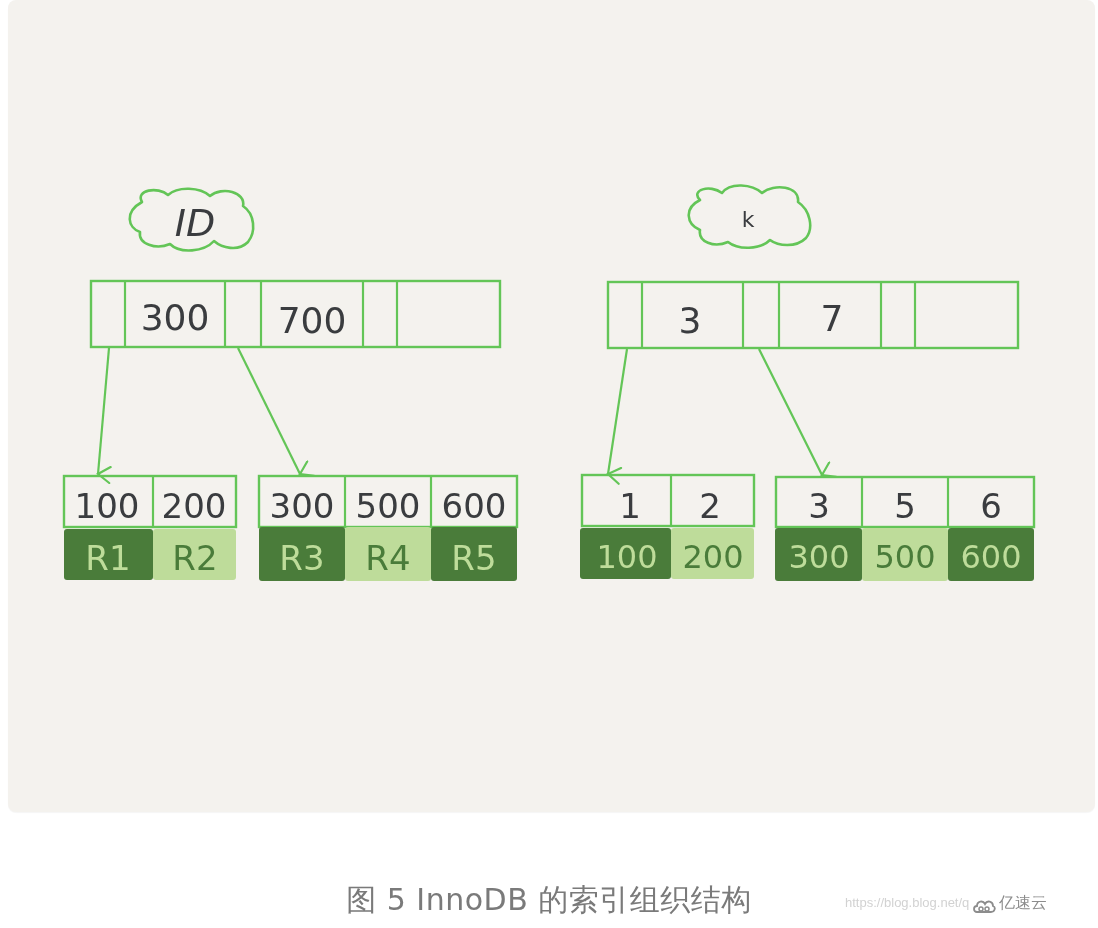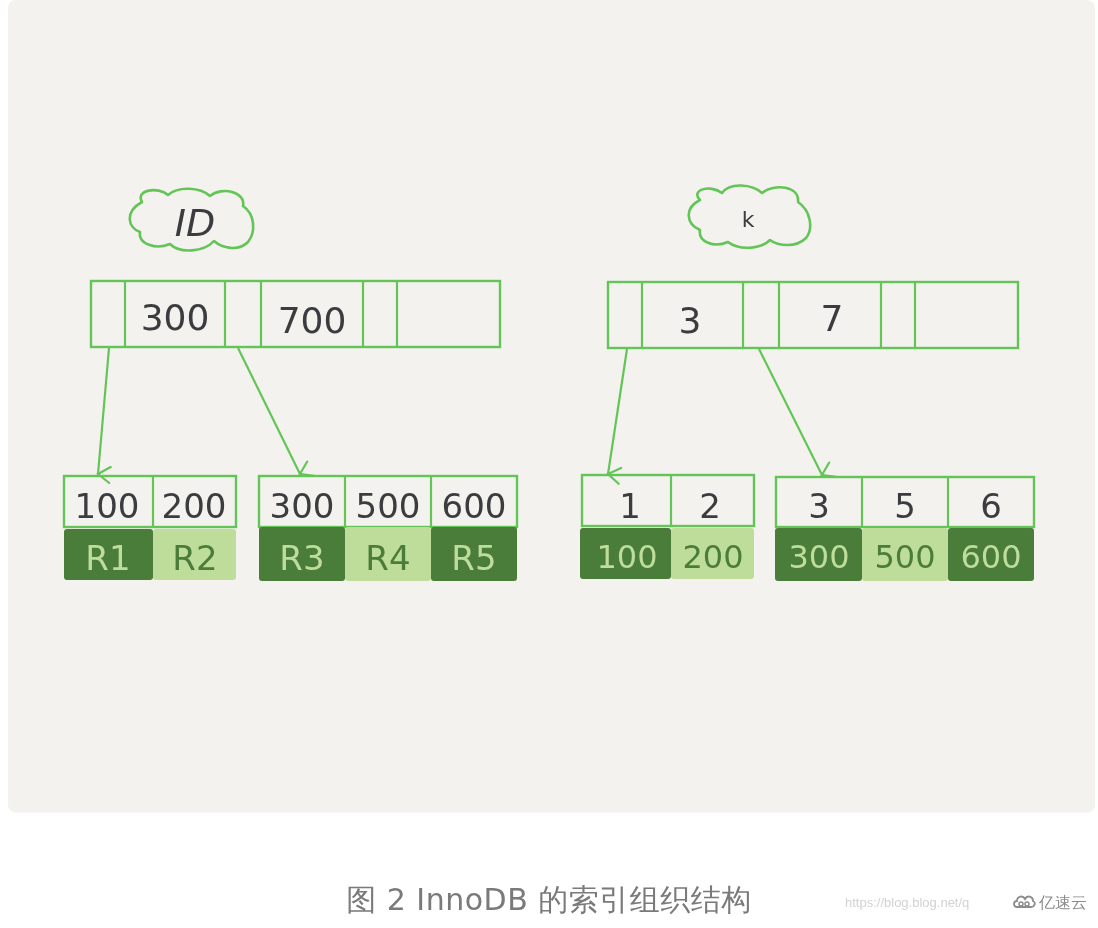--- a/index.html
+++ b/index.html
@@ -3,21 +3,21 @@
 <meta charset="utf-8">
 <style>
   html, body { margin: 0; padding: 0; background: #ffffff; }
   body { width: 1098px; height: 928px; position: relative; overflow: hidden; font-family: "DejaVu Sans", sans-serif; }
   .panel { position: absolute; left: 8px; top: 0; width: 1087px; height: 812px; background: #f4f2ee; border-radius: 8px; box-shadow: 0 1px 1px rgba(0,0,0,0.04); }
   svg.diagram { position: absolute; left: 0; top: 0; }
   .hand { font-family: "DejaVu Sans", sans-serif; fill: #3a3c3f; }
   .leafval { font-family: "DejaVu Sans", sans-serif; }
   .caption { position: absolute; left: 0; width: 1098px; top: 880px; text-align: center; font-size: 30px; color: #7a7a7a; font-family: "DejaVu Sans", sans-serif; letter-spacing: 0.5px; }
   .watermark { position: absolute; top: 895px; left: 845px; font-size: 13px; color: #d2d2d2; font-family: "Liberation Sans", sans-serif; }
-  .brand { position: absolute; top: 893px; left: 1012px; font-size: 16px; color: #8c8c8c; font-family: "DejaVu Sans", sans-serif; display: flex; align-items: flex-start; gap: 3px; }
+  .brand { position: absolute; top: 893px; left: 972px; font-size: 16px; color: #8c8c8c; font-family: "DejaVu Sans", sans-serif; display: flex; align-items: flex-end; gap: 3px; }
   .brand svg { display: block; }
 </style>
 </head>
 <body>
 
 <div class="panel"></div>
 
 <svg class="diagram" width="1098" height="820" viewBox="0 0 1098 820">
   <defs>
     <marker id="arrow" markerWidth="18" markerHeight="18" refX="9" refY="16" orient="auto" markerUnits="userSpaceOnUse">
@@ -116,21 +116,21 @@
       <text class="hand" x="819" y="518" font-size="34" text-anchor="middle">3</text>
       <text class="hand" x="905" y="518" font-size="34" text-anchor="middle">5</text>
       <text class="hand" x="991" y="518" font-size="34" text-anchor="middle">6</text>
       <text class="leafval" x="819" y="568" font-size="32" text-anchor="middle" fill="#bedc9a">300</text>
       <text class="leafval" x="905" y="568" font-size="32" text-anchor="middle" fill="#4a7c3a">500</text>
       <text class="leafval" x="991" y="568" font-size="32" text-anchor="middle" fill="#bedc9a">600</text>
     </g>
   </g>
 </svg>
 
-<div class="caption">图 2 InnoDB 的索引组织结构</div>
+<div class="caption">图 5 InnoDB 的索引组织结构</div>
 
 <div class="watermark">https://blog.blog.net/q</div>
 
 <div class="brand">
   <svg width="24" height="16" viewBox="0 0 24 16">
     <path d="M5,14 C1,14 1,8 5,8 C5,3 11,2 13,6 C15,2 21,3 21,8 C24,9 23,14 19,14 Z" fill="none" stroke="#8c8c8c" stroke-width="1.8"></path>
     <circle cx="9" cy="11" r="2" fill="none" stroke="#8c8c8c" stroke-width="1.5"></circle>
     <circle cx="15" cy="11" r="2" fill="none" stroke="#8c8c8c" stroke-width="1.5"></circle>
   </svg>
   <span>亿速云</span>

